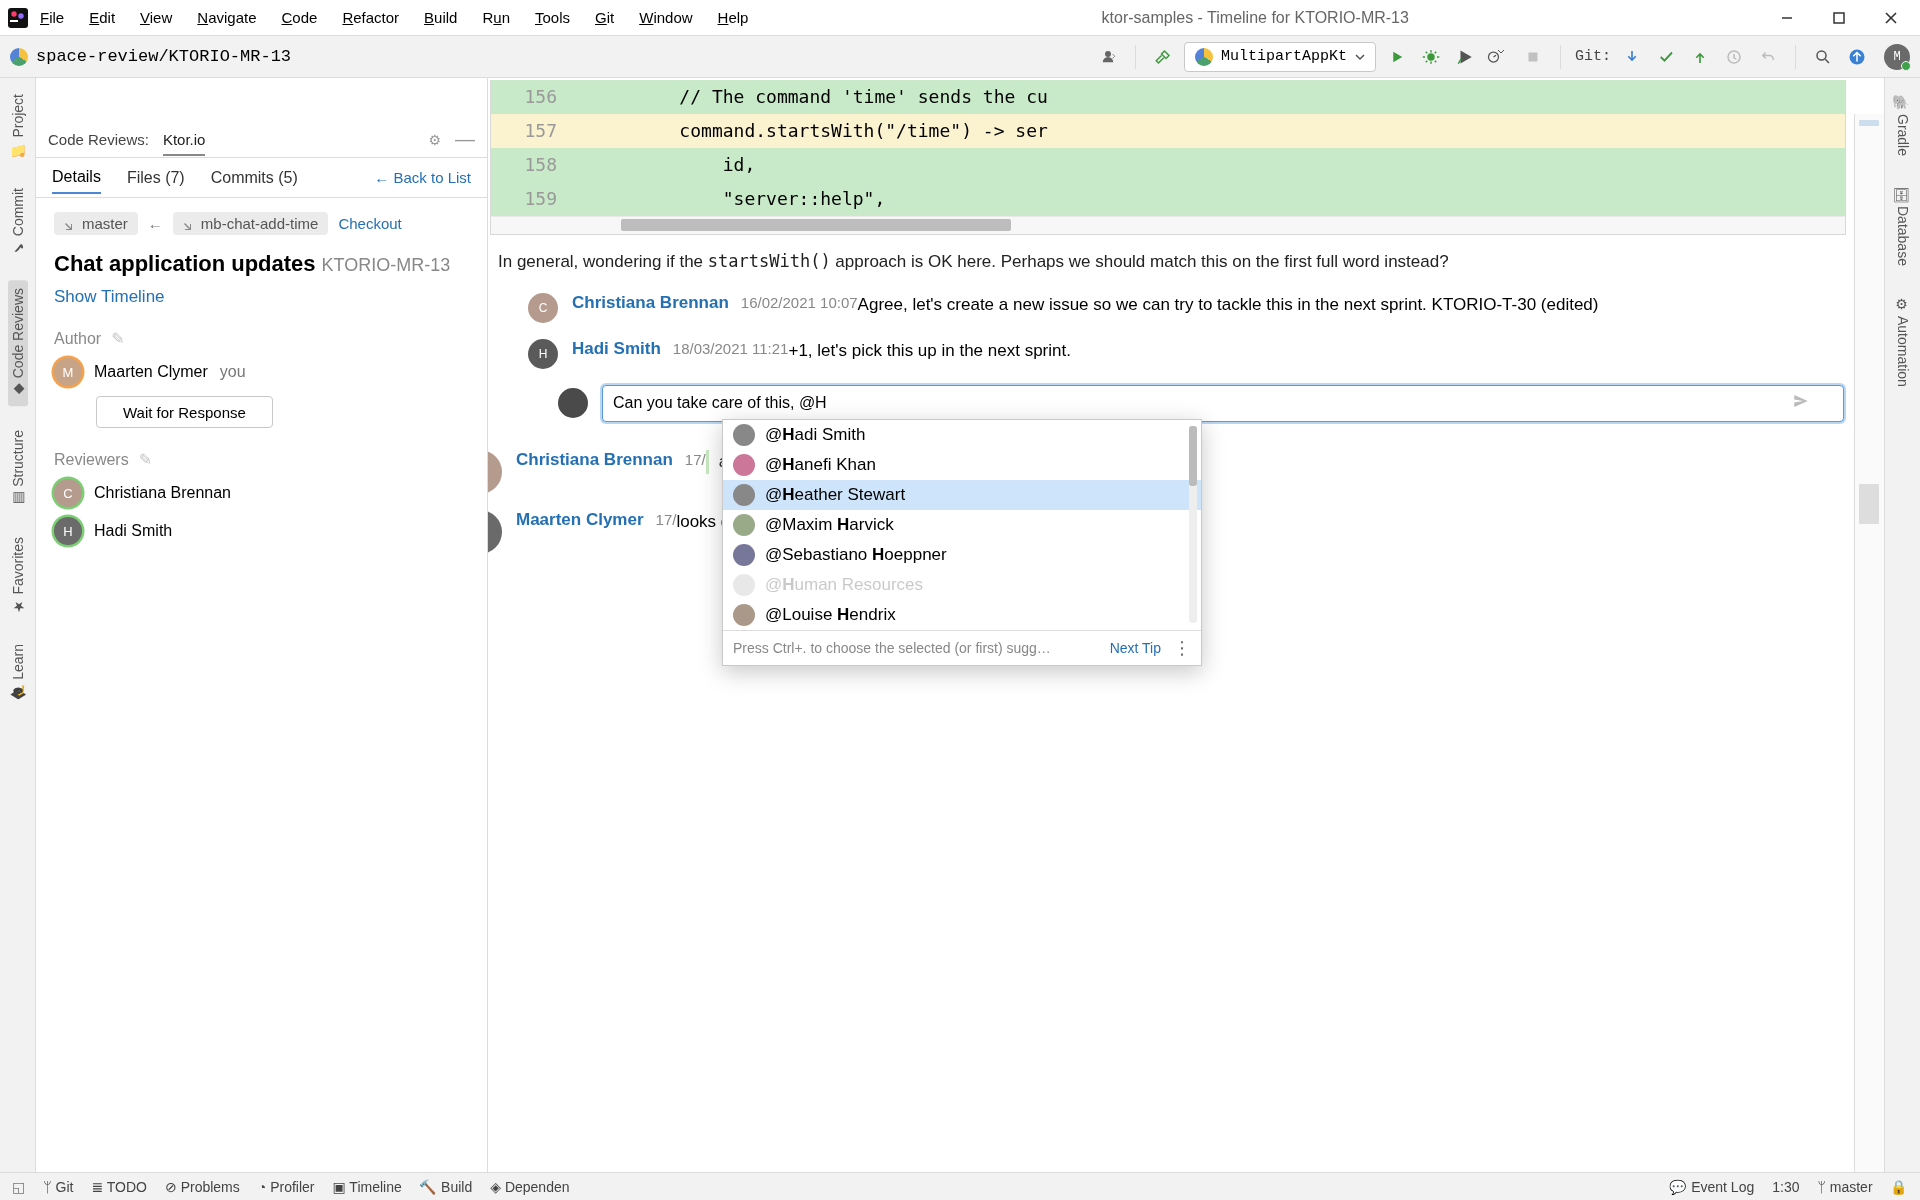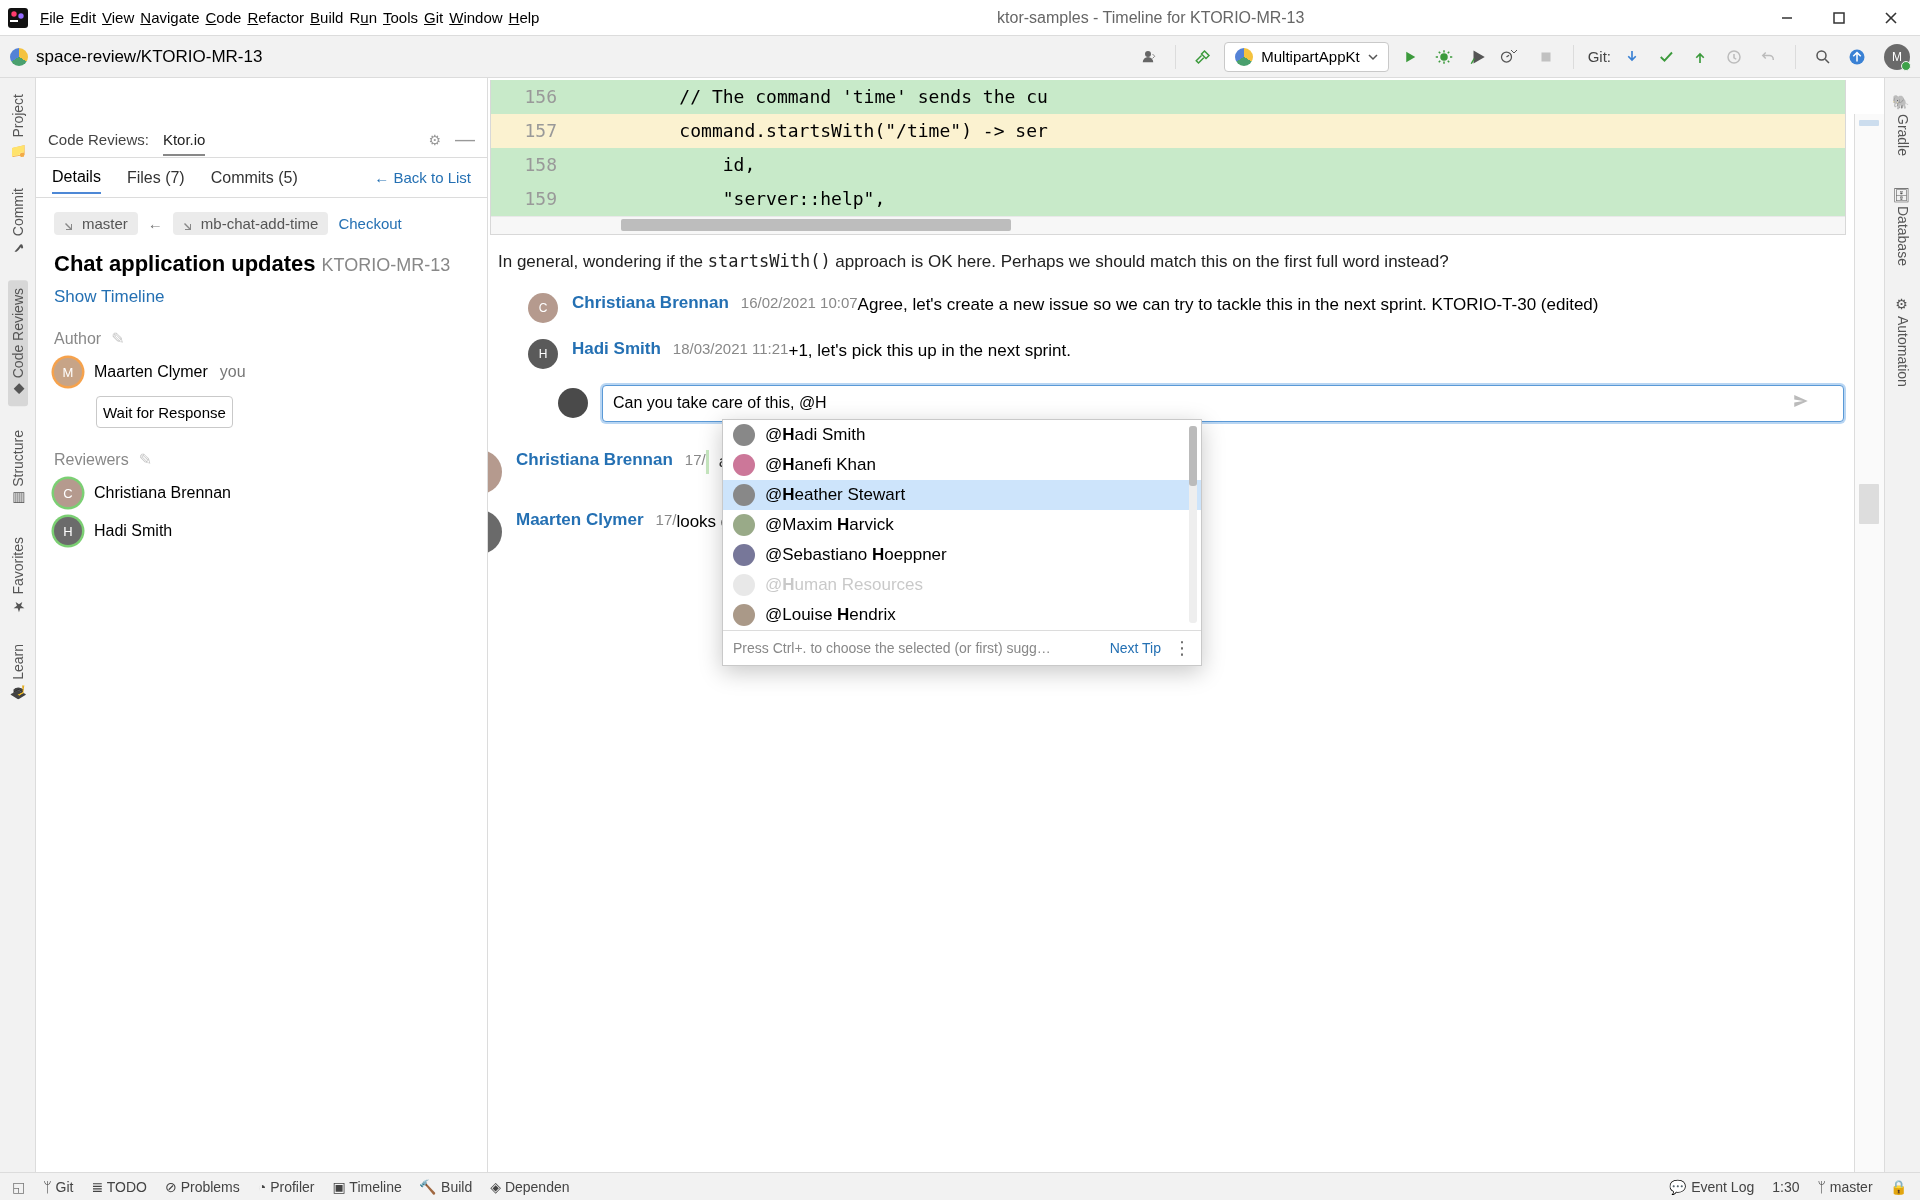--- a/index.html
+++ b/index.html
@@ -21,27 +21,27 @@
   }
   html,body{margin:0;padding:0;height:100%;width:100%;font-family:"Segoe UI",Arial,sans-serif;font-size:14px;color:var(--fg);background:var(--bg);}
   *{box-sizing:border-box;}
   .muted{color:var(--muted);}
   .link{color:var(--link);cursor:pointer;}
   u{cursor:default;}
 
   
   .titlebar{height:36px;display:flex;align-items:center;gap:6px;padding:0 8px;border-bottom:1px solid var(--border-light);}
   .titlebar .logo{width:20px;height:20px;display:inline-flex;align-items:center;justify-content:center;}
-  .titlebar .menu{display:flex;gap:6px;margin-left:6px;font-size:15px;}
+  .titlebar .menu{display:flex;gap:25px;margin-left:6px;font-size:15px;}
   .titlebar .menu span{cursor:pointer;}
   .titlebar .wintitle{flex:1;text-align:center;color:#666;font-size:16px;}
   .winbtn{width:42px;height:30px;display:flex;align-items:center;justify-content:center;margin-left:4px;}
 
   
-  .navbar{height:42px;display:flex;align-items:center;gap:8px;padding:0 10px;border-bottom:1px solid var(--border-light);background:var(--panel);}
+  .navbar{height:42px;display:flex;align-items:center;gap:8px;padding:0 10px;border-bottom:1px solid var(--border-light);background:var(--panel);font-family:Liberation Mono, monospace;}
   .navbtn{width:26px;height:26px;display:flex;align-items:center;justify-content:center;color:#555;}
   .navbtn svg{width:18px;height:18px;}
   .pill{display:flex;align-items:center;gap:8px;height:30px;padding:0 10px;border:1px solid var(--border);border-radius:4px;background:#fff;font-size:15px;}
   .navgap{flex:1;}
   .avatar{width:26px;height:26px;border-radius:50%;background:#888;display:flex;align-items:center;justify-content:center;color:#fff;font-size:12px;position:relative;}
   .avatar.online::after{content:"";position:absolute;right:-1px;bottom:-1px;width:8px;height:8px;border-radius:50%;background:#3fa24a;border:1.5px solid var(--panel);}
 
   
   .body{display:flex;height:calc(100% - 36px - 42px - 28px);}
   .leftgutter,.rightgutter{width:36px;background:var(--panel);border-right:1px solid var(--border-light);display:flex;flex-direction:column;align-items:center;padding:10px 0;gap:18px;}
@@ -65,21 +65,21 @@
   .branchchip{display:inline-flex;align-items:center;gap:6px;background:#ebebeb;border-radius:4px;padding:3px 10px;color:#555;font-size:15px;}
   .branchrow{display:flex;align-items:center;gap:10px;font-size:15px;color:#777;margin-bottom:16px;}
   h2.crtitle{font-size:22px;font-weight:600;margin:8px 0 4px;}
   .crtitle .crid{font-weight:400;color:#888;font-size:18px;margin-left:6px;}
   .sect{margin-top:22px;}
   .sect .sect-label{color:#888;font-size:16px;display:flex;align-items:center;gap:10px;}
   .person{display:flex;align-items:center;gap:12px;margin-top:10px;font-size:16px;}
   .avatar2{width:28px;height:28px;border-radius:50%;display:flex;align-items:center;justify-content:center;color:#fff;font-size:13px;}
   .ring-orange{box-shadow:0 0 0 2.5px #f6a24c;}
   .ring-green{box-shadow:0 0 0 2.5px #7bcf73;}
-  .btn{display:inline-flex;align-items:center;justify-content:center;height:32px;padding:0 6px;border:1px solid var(--border);border-radius:4px;background:#fff;font-size:15px;cursor:pointer;}
+  .btn{display:inline-flex;align-items:center;justify-content:center;height:32px;padding:0 26px;border:1px solid var(--border);border-radius:4px;background:#fff;font-size:15px;cursor:pointer;}
   .icon-btn{color:#999;cursor:pointer;}
 
   
   .main{flex:1;display:flex;flex-direction:column;min-width:0;position:relative;}
   .editor-tab{height:36px;display:flex;align-items:center;border-bottom:1px solid var(--border-light);}
   .etab{height:100%;display:flex;align-items:center;gap:8px;padding:0 12px;border-right:1px solid var(--border-light);border-bottom:3px solid #3f7dd4;font-size:15px;background:#fff;}
   .etab .close{color:#999;cursor:pointer;}
   .timeline{flex:1;overflow:auto;padding:0 0 0 0;}
   
   

